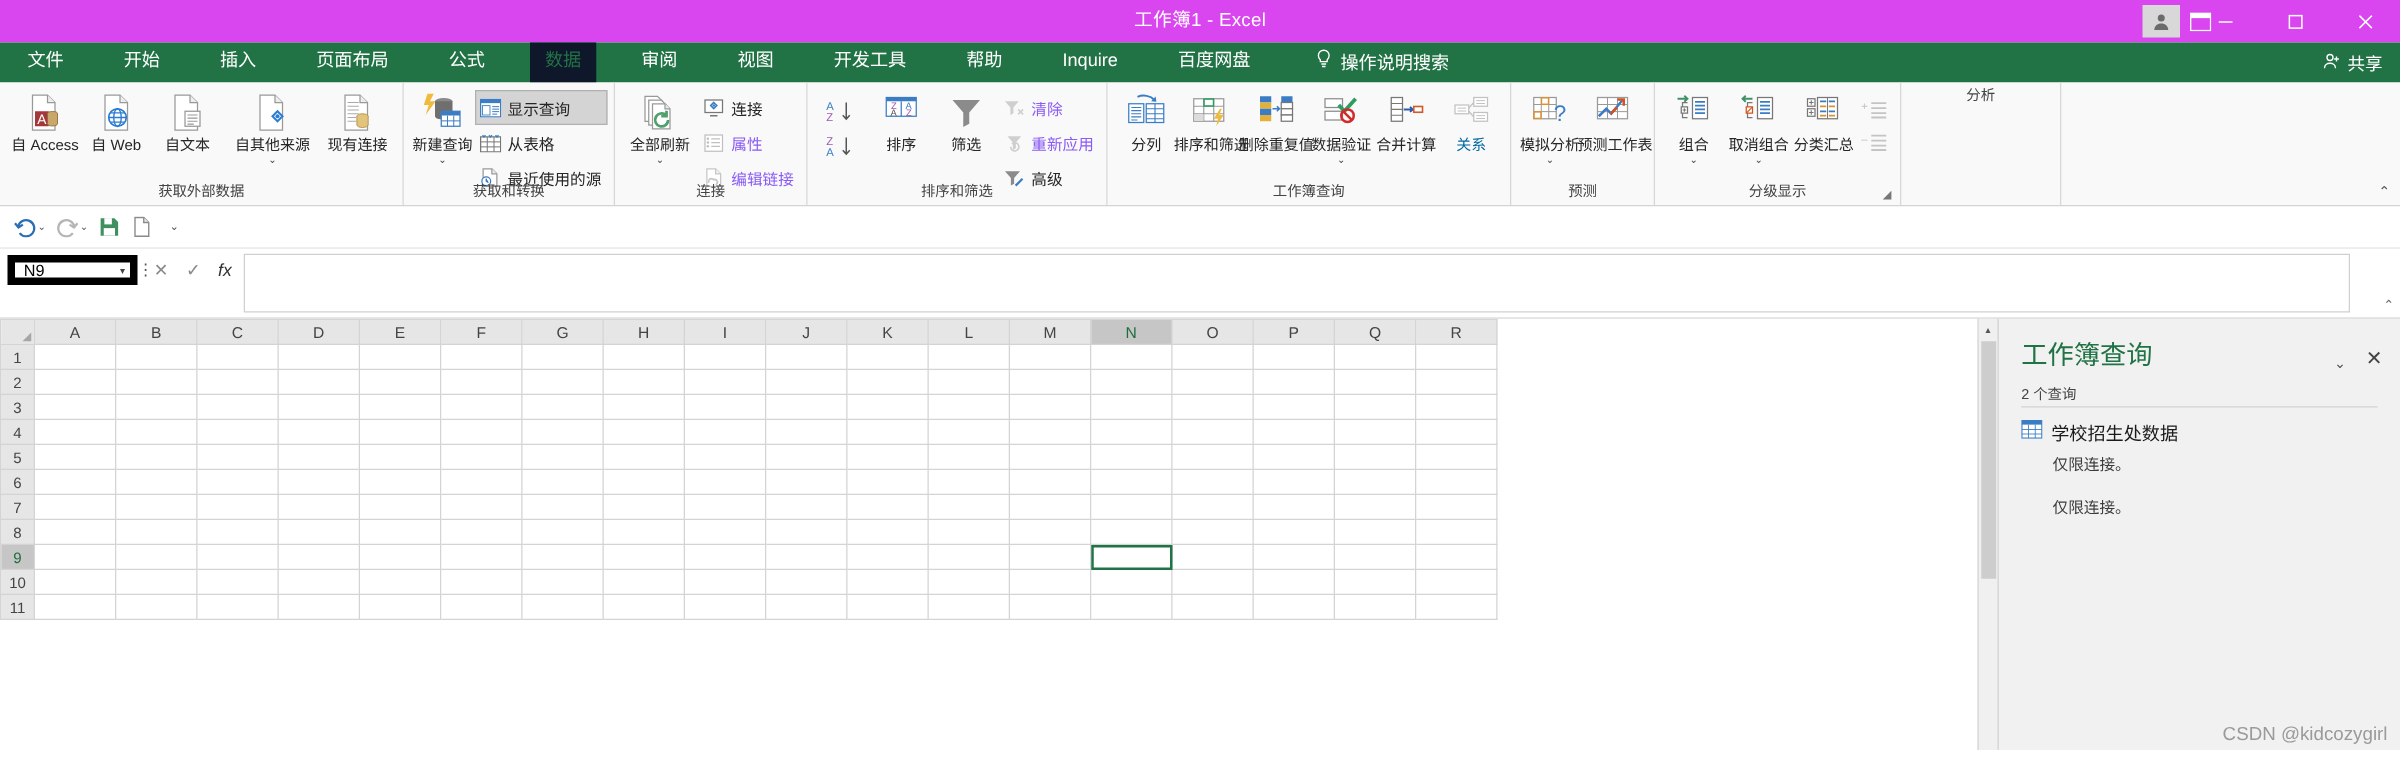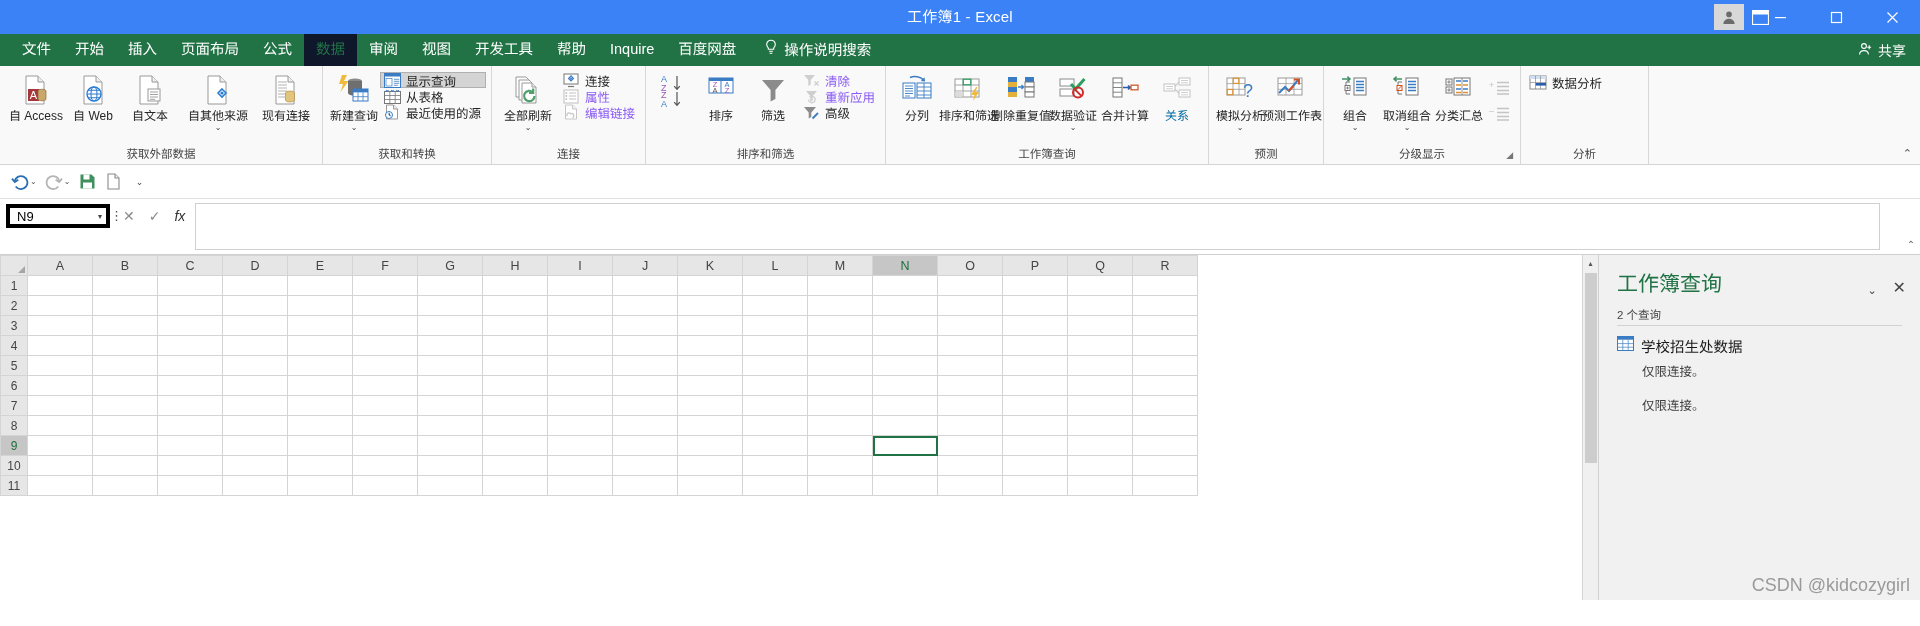--- a/index.html
+++ b/index.html
@@ -8,21 +8,21 @@
     margin: 0; padding: 0;
     width: 1920px; height: 626px;
     overflow: hidden;
     font-family: "Liberation Sans", "DejaVu Sans", sans-serif;
     background: #ffffff;
   }
   
   .titlebar {
     position: relative;
     height: 34px;
-    background: #3b82f6;
+    background: #d946ef;
     color: #ffffff;
   }
   .title-text {
     position: absolute;
     left: 0; right: 0; top: 0;
     line-height: 34px;
     text-align: center;
     font-size: 15px;
     letter-spacing: .2px;
   }
@@ -51,20 +51,21 @@
 
   
   .tabstrip {
     position: relative;
     height: 32px;
     background: #217346;
     display: flex;
     align-items: flex-end;
     padding-left: 10px;
     font-size: 14.5px;
+    gap: 24px;
   }
   .tab {
     color: #ffffff;
     padding: 5px 12px 7px 12px;
     line-height: 20px;
     white-space: nowrap;
   }
   .tab.active {
     background: #0f172a;
     color: #217346;
@@ -127,21 +128,21 @@
   .rbtn .ico { height: 38px; display:flex; align-items:center; justify-content:center; }
   .rbtn .lbl { font-size: 12px; word-break: keep-all; }
   .rbtn .caret { font-size: 8px; line-height: 8px; color: #444; margin-top:1px; }
   .rbtn.wide { width: 74px; }
   .rbtn.narrow { width: 52px; }
   .rbtn.disabled { color: #0369a1; }
   
   .rcol { display: flex; flex-direction: column; justify-content: flex-start; padding-top: 3px; }
   .sbtn {
     display: flex; align-items: center; gap: 5px;
-    height: 16px; padding: 1px 5px 1px 3px;
+    height: 28px; padding: 1px 5px 1px 3px;
     white-space: nowrap;
     font-size: 12.5px;
     cursor: default;
   }
   .sbtn .sico { width: 18px; height: 18px; display:flex; align-items:center; justify-content:center; flex: 0 0 18px;}
   .sbtn.disabled { color: #8b5cf6; }
   .sbtn.pressed { background: #d4d4d4; border: 1px solid #b0b0b0; padding: 0 4px 0 2px; }
 
   
   .qat {
@@ -161,21 +162,21 @@
 
   
   .fbar {
     height: 56px;
     background: #ffffff;
     border-bottom: 1px solid #d0d0d0;
     display: flex; align-items: stretch;
   }
   .namebox {
     width: 104px; margin: 5px 0 5px 6px;
-    border: 4px solid #000000;
+    border: 6px solid #000000;
     background: #fff;
     display: flex; align-items: center;
     padding: 0 4px 0 7px;
     font-size: 13px;
     height: 24px;
     align-self: flex-start;
   }
   .namebox .nb-val { flex: 1; }
   .namebox .nb-caret { font-size: 8px; color: #444; }
   .fbar-dots { align-self: flex-start; margin-top: 6px; color:#555; font-size: 13px; line-height: 22px;}
@@ -245,21 +246,21 @@
   .qpane-caret { font-size: 11px; color: #444; padding: 0 10px; }
   .qpane-close { font-size: 16px; color: #444; padding: 0 6px; }
   .qpane-count { font-size: 11.5px; color: #444; padding: 5px 18px 3px 18px; }
   .qpane-rule { height:1px; background:#d2d2d2; margin: 0 18px 6px 18px;}
   .qitem { padding: 3px 18px 0 18px; }
   .qitem-row { display: flex; align-items: center; gap: 7px; }
   .qitem-name { font-size: 14.5px; color: #1a1a1a; }
   .qitem-sub { font-size: 12.5px; color: #3d3d3d; padding: 5px 0 7px 25px; }
   .watermark {
     position: absolute; right: 10px; bottom: 4px;
-    font-size: 18px; color: #9a9a9a;
+    font-size: 15px; color: #9a9a9a;
   }
 </style>
 </head>
 <body>
 
 <div class="titlebar">
   <div class="title-text">工作簿1  -  Excel</div>
 
   <div class="acct-box">
     <svg width="16" height="16" viewBox="0 0 16 16">
@@ -765,35 +766,20 @@
         </div>
       </div>
     </div>
     <div class="rgroup-label">
       <span>分级显示</span>
       <span class="dlg-launch">◢</span>
     </div>
   </div>
 
   <div class="rgroup" style="min-width:128px;">
-    <div class="rgroup-body">
-      <div class="rcol" style="padding-top:5px;">
-        <div class="sbtn">
-          <span class="sico">
-            <svg width="18" height="15" viewBox="0 0 18 15">
-                <rect x="1" y="1" width="16" height="13" fill="#fff" stroke="#8a8a8a"></rect>
-                <rect x="1" y="1" width="16" height="3" fill="#cfe0f2"></rect>
-                <path d="M1 7.5h16 M6.5 1v13 M11.5 1v13" stroke="#8a8a8a" stroke-width=".7"></path>
-                <rect x="6.7" y="8" width="10.3" height="2.6" fill="#2a5db0"></rect>
-              </svg>
-          </span>
-          <span>数据分析</span>
-        </div>
-      </div>
-    </div>
     <div class="rgroup-label">分析</div>
   </div>
 
   <div style="flex:1;"></div>
   <div style="position:absolute;right:8px;bottom:4px;color:#555;font-size:11px;">⌃</div>
 </div>
 
 <div class="qat">
   <div class="qat-btn">
     <svg width="18" height="16" viewBox="0 0 18 16">

